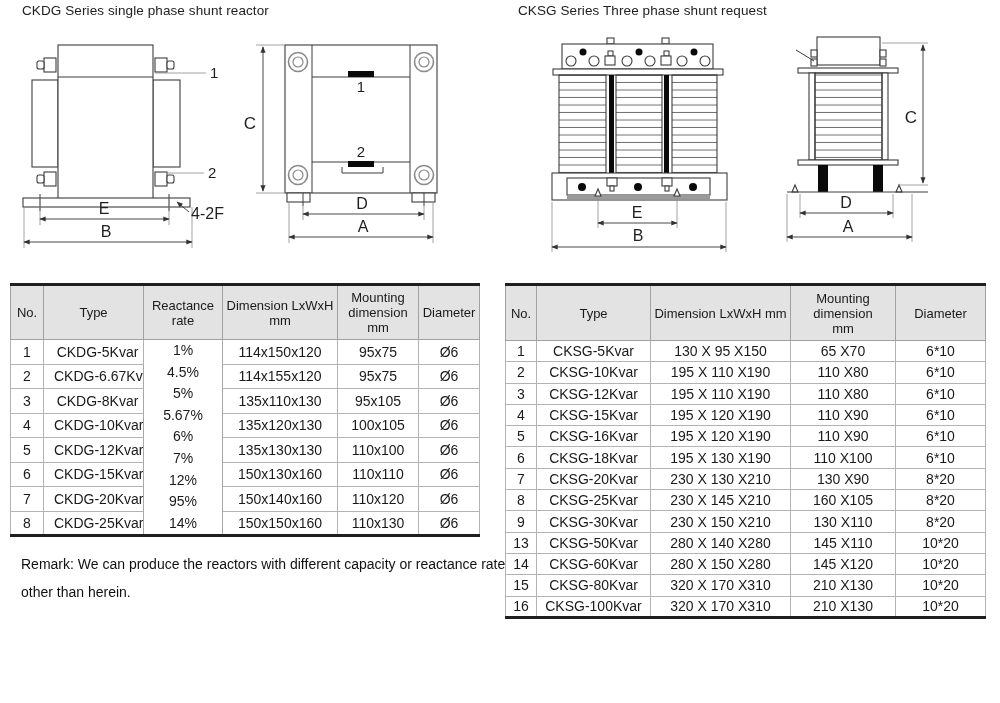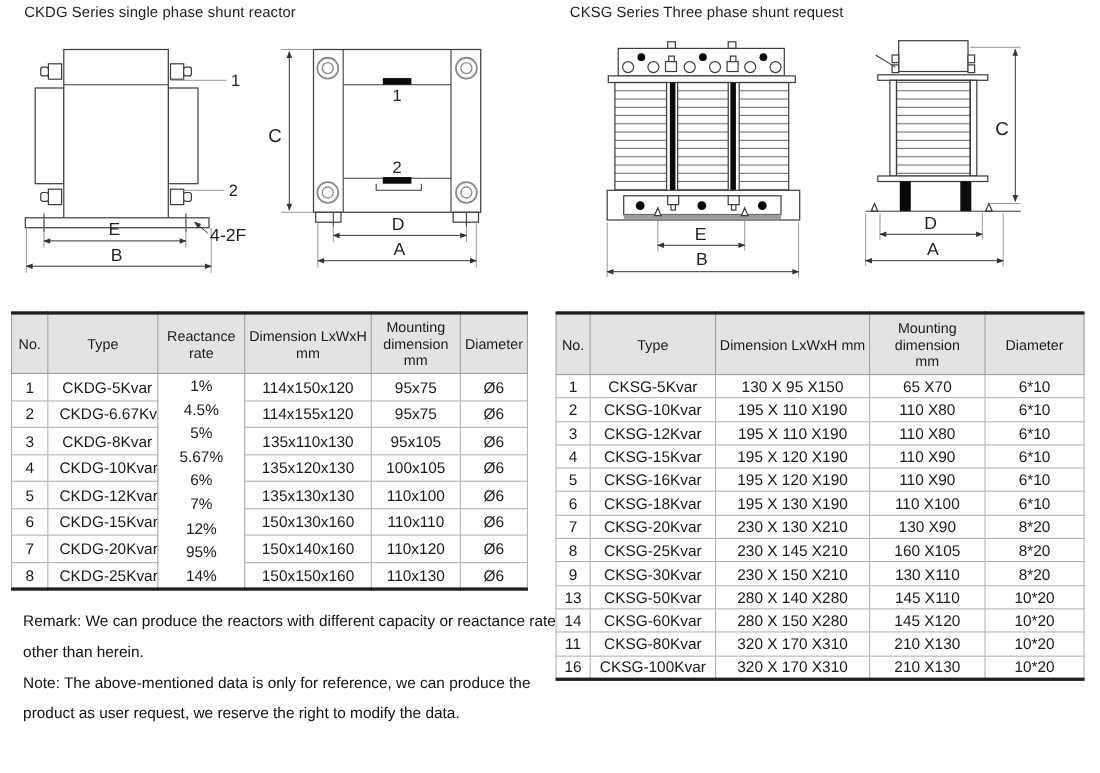--- a/index.html
+++ b/index.html
@@ -418,34 +418,33 @@
         <td>10*20</td>
       </tr>
         <tr>
         <td>14</td>
         <td>CKSG-60Kvar</td>
         <td>280 X 150 X280</td>
         <td>145 X120</td>
         <td>10*20</td>
       </tr>
         <tr>
-        <td>11</td>
+        <td>15</td>
         <td>CKSG-80Kvar</td>
         <td>320 X 170 X310</td>
         <td>210 X130</td>
         <td>10*20</td>
       </tr>
         <tr>
         <td>16</td>
         <td>CKSG-100Kvar</td>
         <td>320 X 170 X310</td>
         <td>210 X130</td>
         <td>10*20</td>
       </tr>
       </tbody>
   </table>
 
   <div class="remark">
     <div>Remark: We can produce the reactors with different capacity or reactance rate other than herein.</div>
-    <div>Note: The above-mentioned data is only for reference, we can produce the product as user request, we reserve the right to modify the data.</div>
   </div>
 
 </div>
 
 </body></html>

